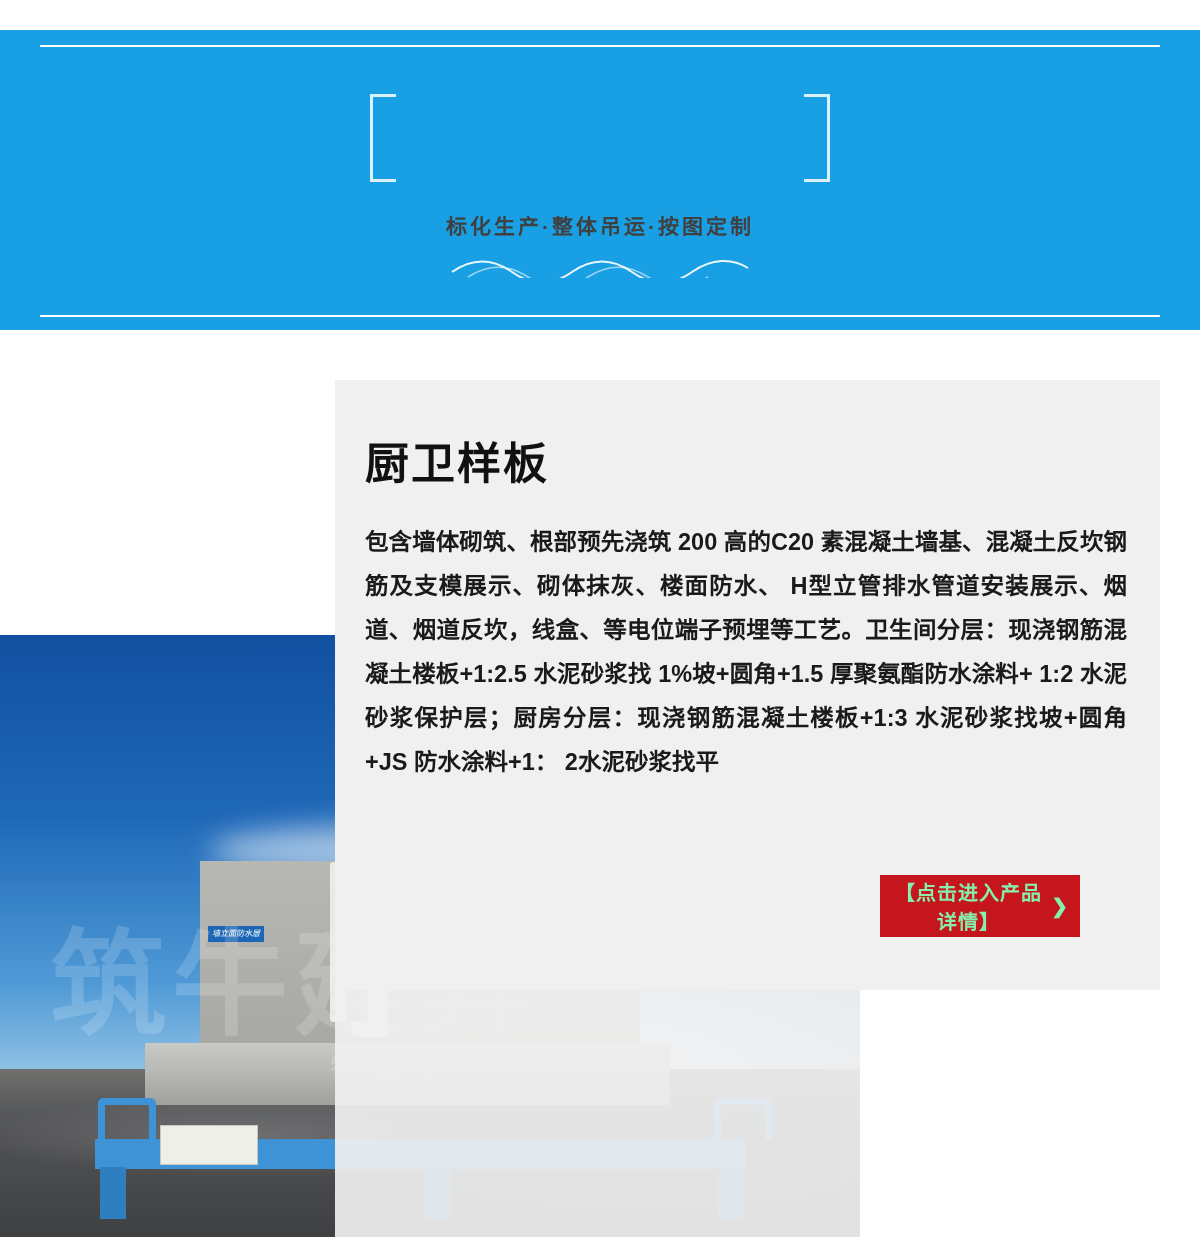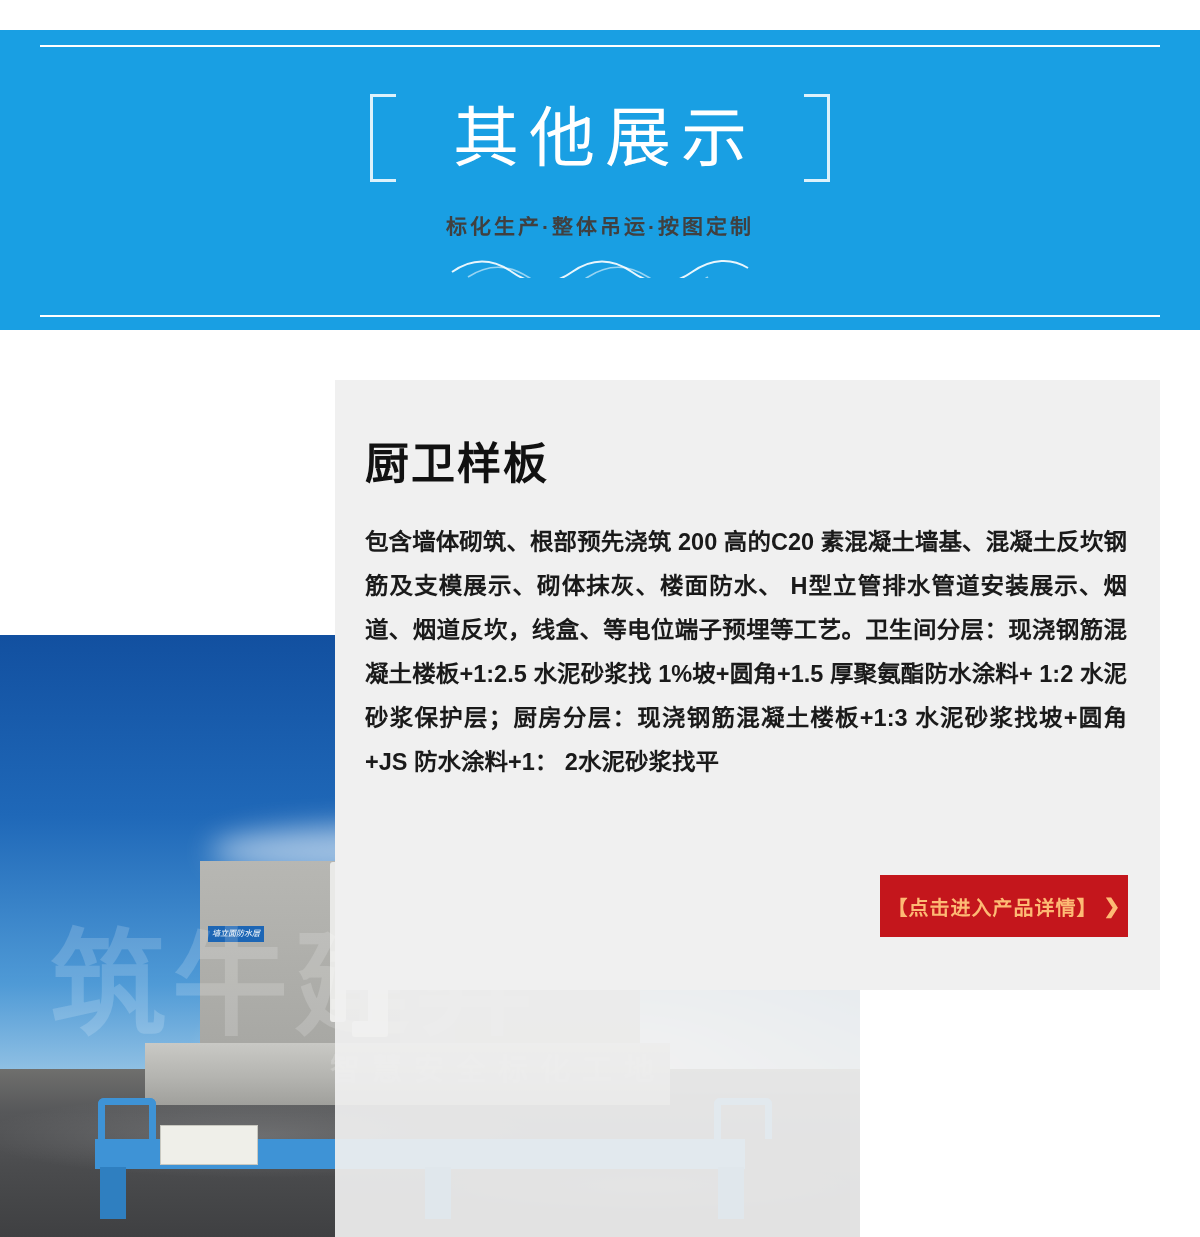--- a/index.html
+++ b/index.html
@@ -124,31 +124,31 @@
     line-height: 44px;
     color: #1a1a1a;
     font-weight: bold;
     letter-spacing: 0px;
     text-align: justify;
   }
   .cta {
     position: absolute;
     left: 545px;
     top: 495px;
-    width: 248px;
+    width: 200px;
     height: 62px;
     background: #c4161c;
-    color: #fdba74;
+    color: #86efac;
     border: none;
     display: flex;
     align-items: center;
     justify-content: center;
     gap: 6px;
     cursor: pointer;
-    padding: 0;
+    padding: 12px;
   }
   .cta-label {
     font-size: 20px;
     font-weight: bold;
     letter-spacing: 1px;
   }
   .cta-arrow {
     font-size: 20px;
     font-weight: bold;
   }
@@ -340,21 +340,20 @@
   }
 </style>
 </head>
 <body>
 
 <div class="banner">
   <div class="banner-inner">
     <div class="banner-center">
       <div class="title-row">
         <span class="bracket left"></span>
-        <span class="banner-title">其他展示</span>
         <span class="bracket right"></span>
       </div>
       <div class="banner-sub">标化生产·整体吊运·按图定制</div>
       <svg class="wave" viewBox="0 0 300 22">
         <path d="M2 16 C 22 2, 42 2, 62 16 S 102 30, 122 16 S 162 2, 182 16 S 222 30, 242 16 S 282 2, 298 12" fill="none" stroke="#ffffff" stroke-width="2" opacity="0.9"></path>
         <path d="M18 21 C 38 8, 58 8, 78 21 S 118 34, 138 21 S 178 8, 198 21 S 238 34, 258 21" fill="none" stroke="#ffffff" stroke-width="1.6" opacity="0.55"></path>
       </svg>
     </div>
   </div>
 </div>

